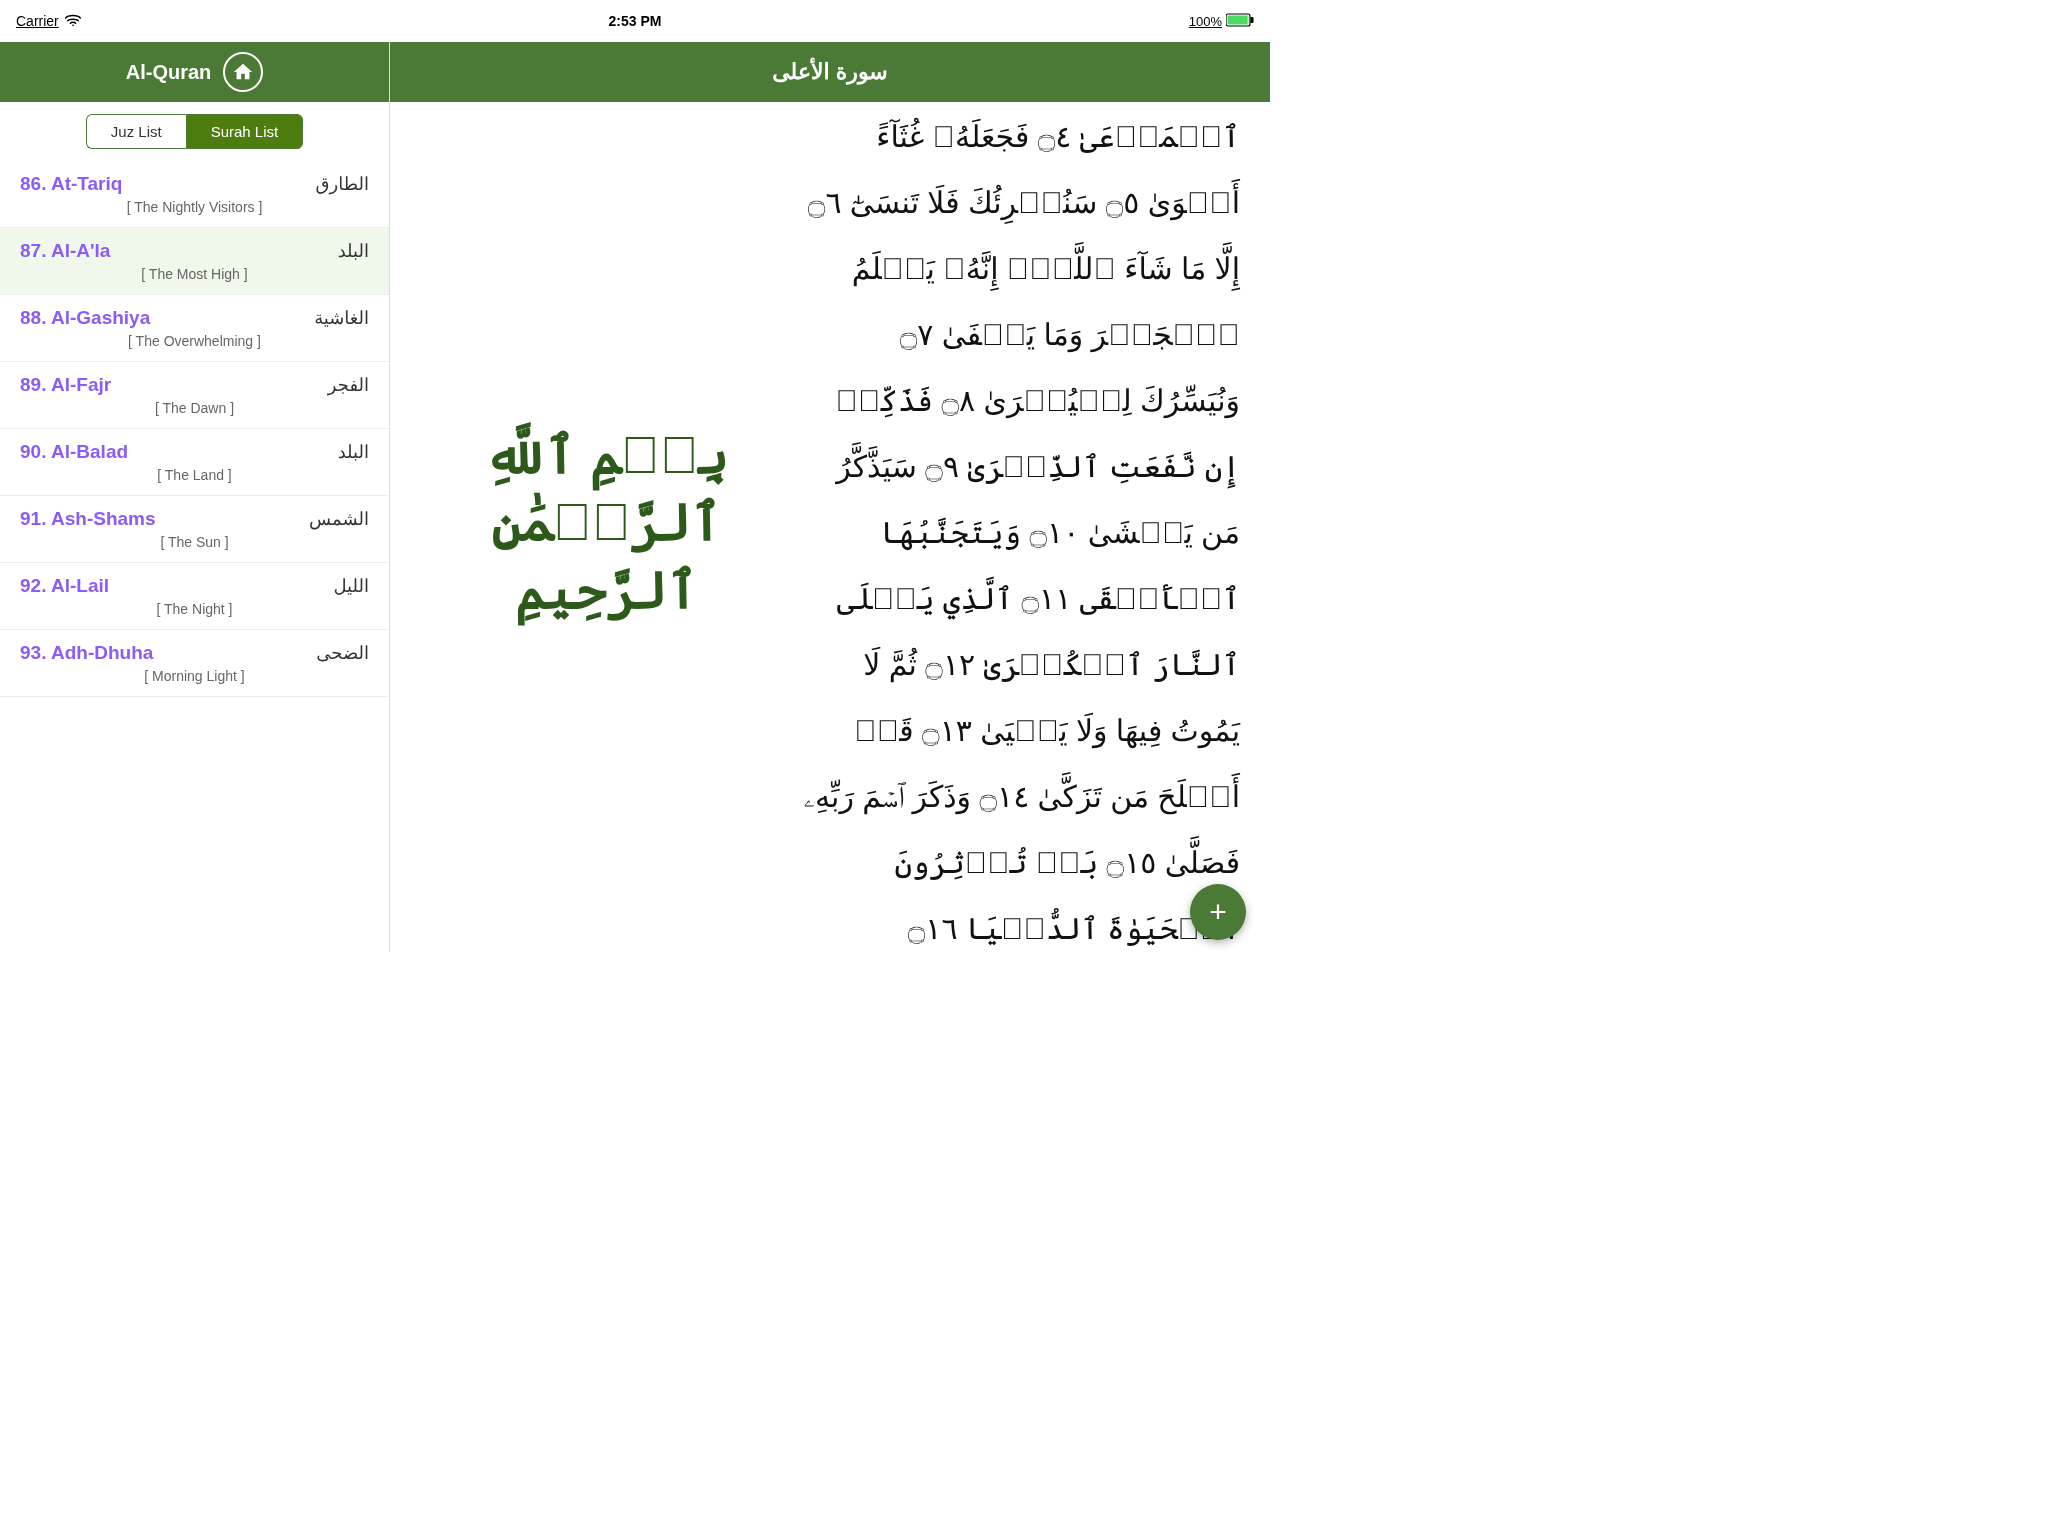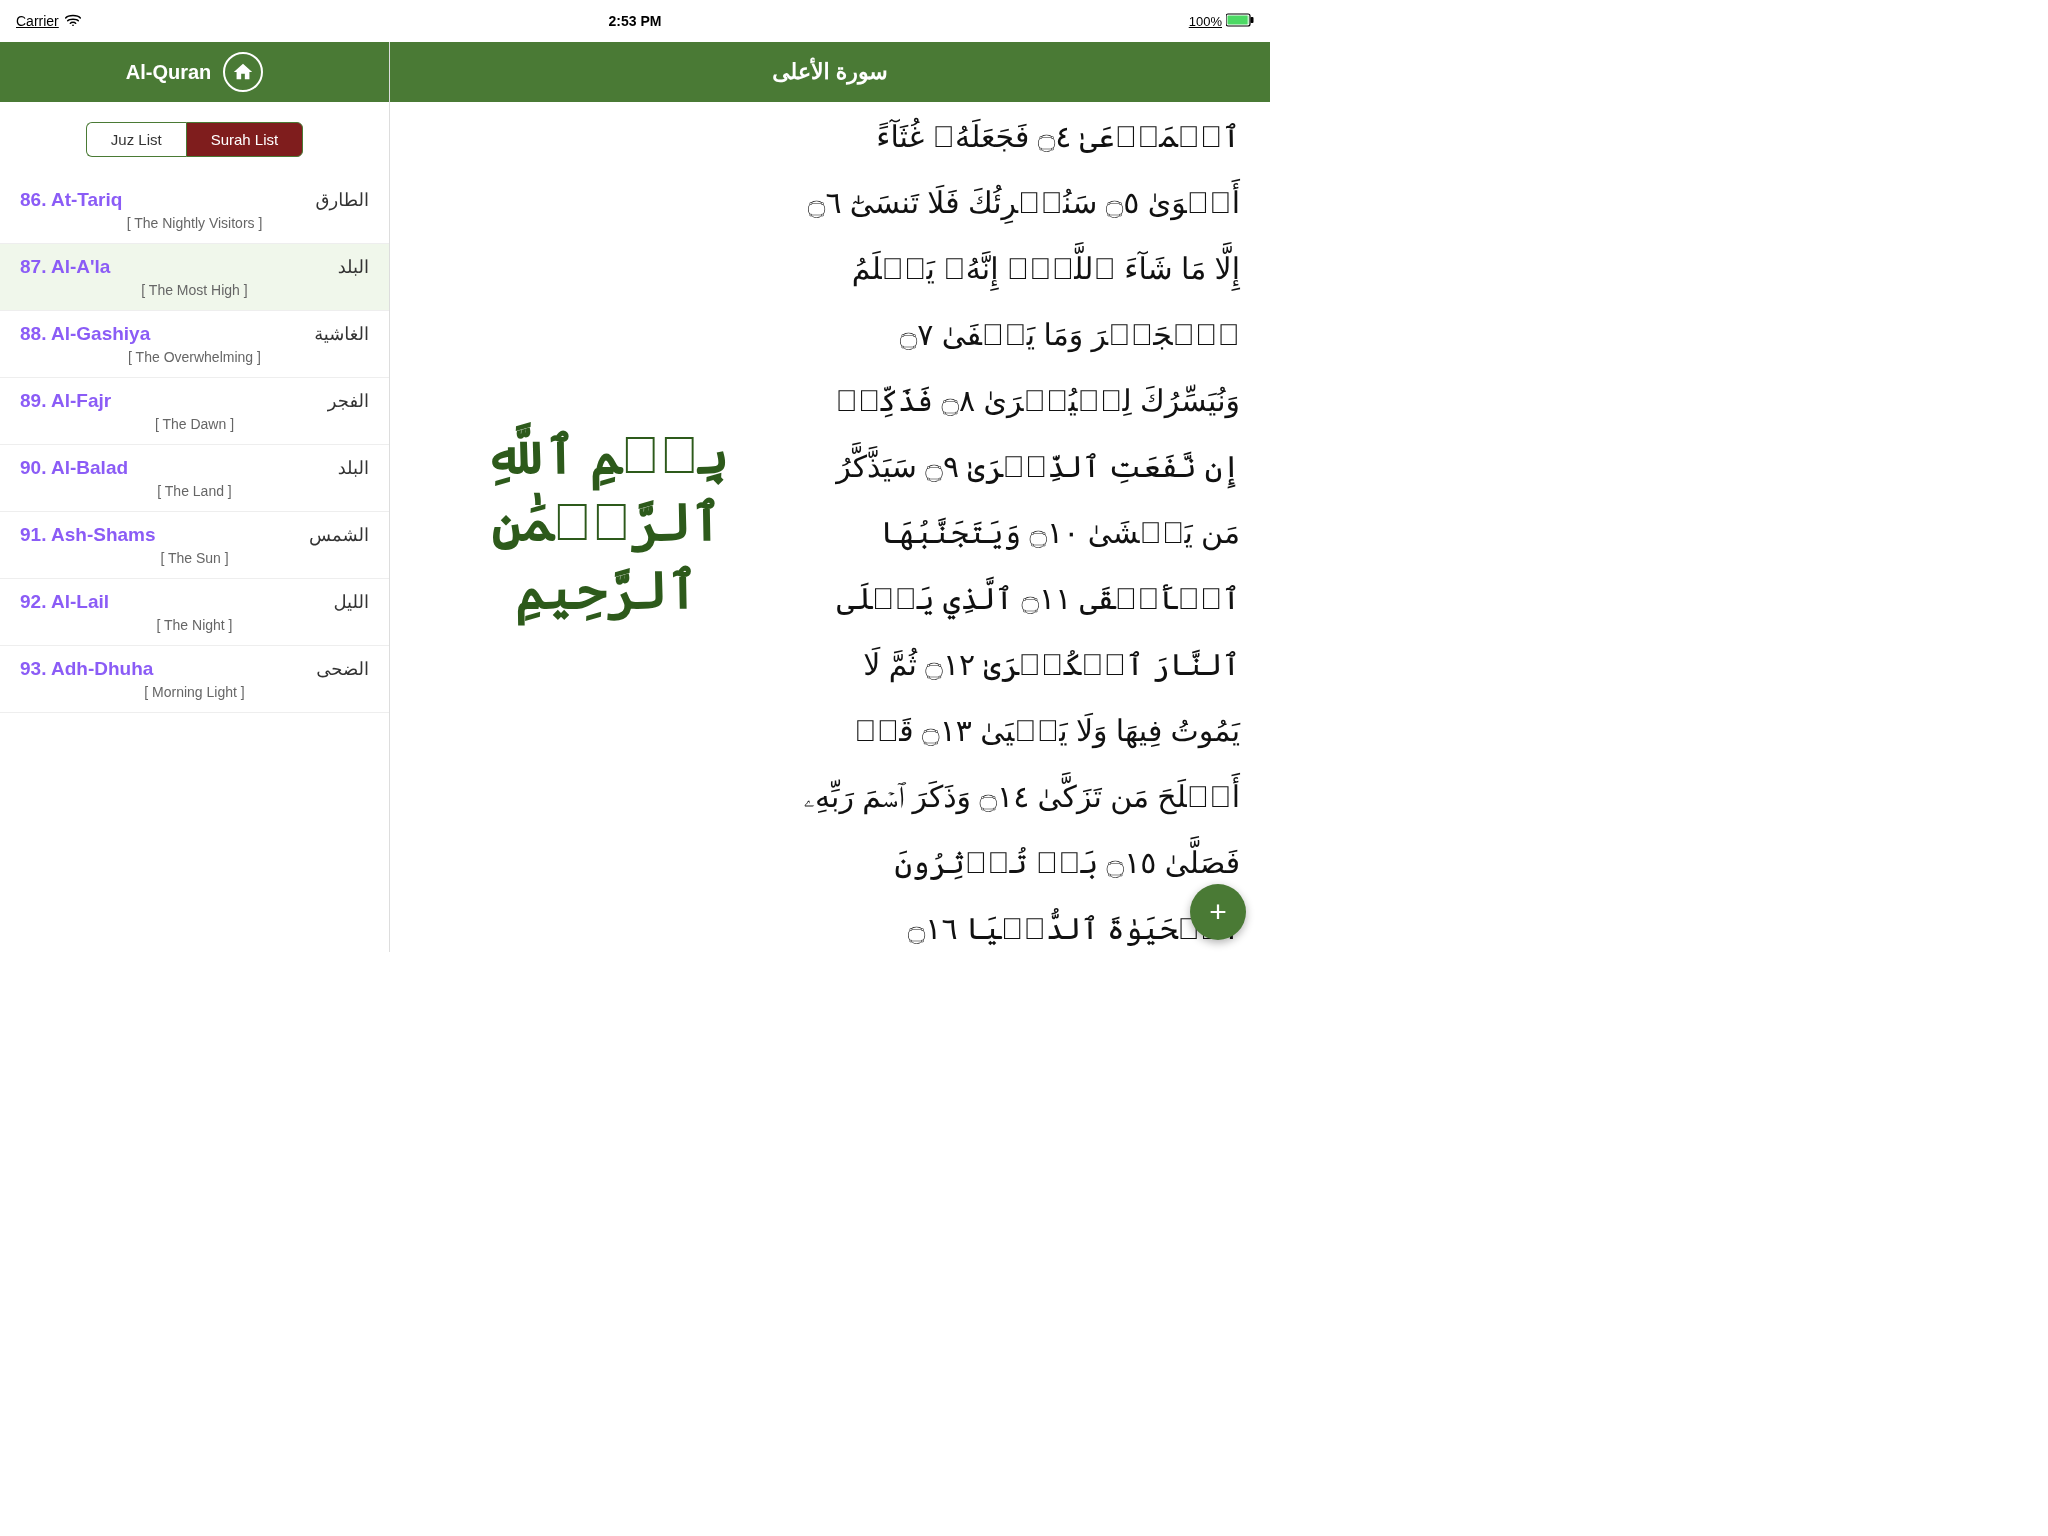--- a/index.html
+++ b/index.html
@@ -28,27 +28,27 @@
     .left-header-title { color: #fff; font-size: 20px; font-weight: 700; }
     .home-icon-btn {
       width: 40px; height: 40px; border: 2px solid #fff; border-radius: 50%;
       display: flex; align-items: center; justify-content: center; cursor: pointer;
       background: transparent;
     }
     .home-icon-btn svg { fill: #fff; width: 22px; height: 22px; }
 
     
     .tab-row {
-      display: flex; padding: 20px 16px; gap: 0; justify-content: center;
+      display: flex; padding: 12px 16px; gap: 0; justify-content: center;
     }
     .tab-btn {
       padding: 8px 24px; font-size: 15px; cursor: pointer; border: 1.5px solid #4a7a35;
     }
     .tab-btn.inactive { background: #fff; color: #333; border-right: none; border-radius: 6px 0 0 6px; }
-    .tab-btn.active { background: #7f1d1d; color: #fff; border-radius: 0 6px 6px 0; text-align: center; }
+    .tab-btn.active { background: #4d7c0f; color: #fff; border-radius: 0 6px 6px 0; text-align: center; }
 
     
     .surah-list { flex: 1; overflow-y: auto; }
     .surah-item {
       padding: 12px 20px 4px 20px;
       border-bottom: 1px solid #eee;
       cursor: pointer;
     }
     .surah-main { display: flex; justify-content: space-between; align-items: center; margin-bottom: 4px; }
     .surah-name { font-size: 19px; font-weight: 600; color: #8b5cf6; }

